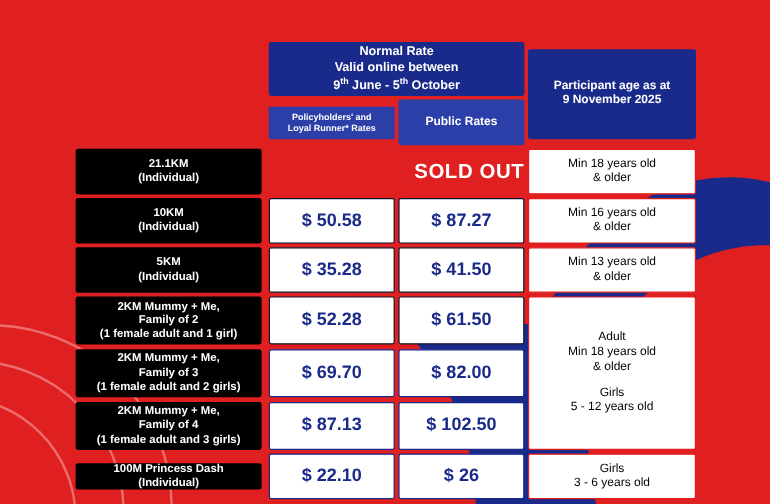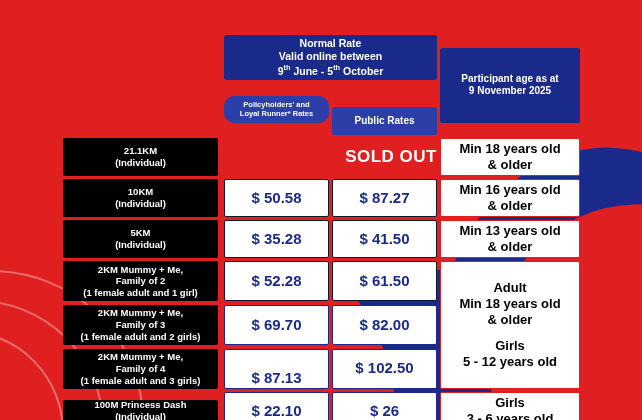--- a/index.html
+++ b/index.html
@@ -61,41 +61,41 @@
     width:155px;border-radius:2px;
   }
   .c-label .sub{font-weight:bold;font-size:9.5px;}
   .c-blank{background:transparent;width:155px;}
   .hdr-normal{
     background:#1a2a8a;color:#fff;font-weight:bold;font-size:10.5px;
     border-radius:2px;
   }
   .hdr-sub{
     background:#2c3fa8;color:#fff;font-weight:bold;font-size:7.5px;
-    border-radius:10px;
+    border-radius:0;
   }
   .hdr-public{
     background:#2c3fa8;color:#fff;font-weight:bold;font-size:10px;
     border-radius:2px;
   }
   .hdr-age{
     background:#1a2a8a;color:#fff;font-weight:bold;font-size:10px;
     border-radius:2px;
   }
   .price-cell{
     background:#fff;color:#1a2a8a;font-weight:bold;font-size:15px;
     border:1px solid #0f172a;border-radius:2px;
   }
   .price-cell.blue-border{border:1px solid #1a2a8a;}
   .soldout{
     background:#e02020;color:#fff;font-weight:bold;font-size:17px;
     letter-spacing:.5px;border-radius:2px;align-items:flex-end;
   }
   .age-cell{
-    background:#fff;color:#000;font-weight:bold;font-size:13px;
+    background:#fff;color:#000;font-weight:normal;font-size:10px;
     border:1px solid #e02020;border-radius:2px;
   }
   .age-cell .grp{margin:2px 0;}
   .age-cell .gap{height:5px;}
   sup{font-size:70%;vertical-align:super;}
 </style>
 </head>
 <body>
 
 <div class="bg">
@@ -144,21 +144,21 @@
     <td>
       <div class="cell c-blank" style="height:27px;"></div>
     </td>
     <td>
       <div class="cell hdr-sub" style="height:27px;">
         <div>Policyholders' and</div>
         <div>Loyal Runner* Rates</div>
       </div>
     </td>
     <td>
-      <div class="cell hdr-public" style="height:28px;margin-top:24px;">
+      <div class="cell hdr-public" style="height:38px;">
         <div>Public Rates</div>
       </div>
     </td>
   </tr>
 
   <tr>
     <td>
       <div class="cell c-label" style="height:38px;">
         <div>21.1KM</div>
         <div class="sub">(Individual)</div>
@@ -283,21 +283,21 @@
 
   <tr>
     <td>
       <div class="cell c-label" style="height:40px;">
         <div>2KM Mummy + Me,</div>
         <div class="sub">Family of 4</div>
         <div class="sub">(1 female adult and 3 girls)</div>
       </div>
     </td>
     <td>
-      <div class="cell price-cell blue-border" style="height:40px;justify-content:flex-end;">
+      <div class="cell price-cell blue-border" style="height:40px;">
         <div>$ 87.13</div>
       </div>
     </td>
     <td>
       <div class="cell price-cell blue-border" style="height:40px;">
         <div>$ 102.50</div>
       </div>
     </td>
   </tr>
 

